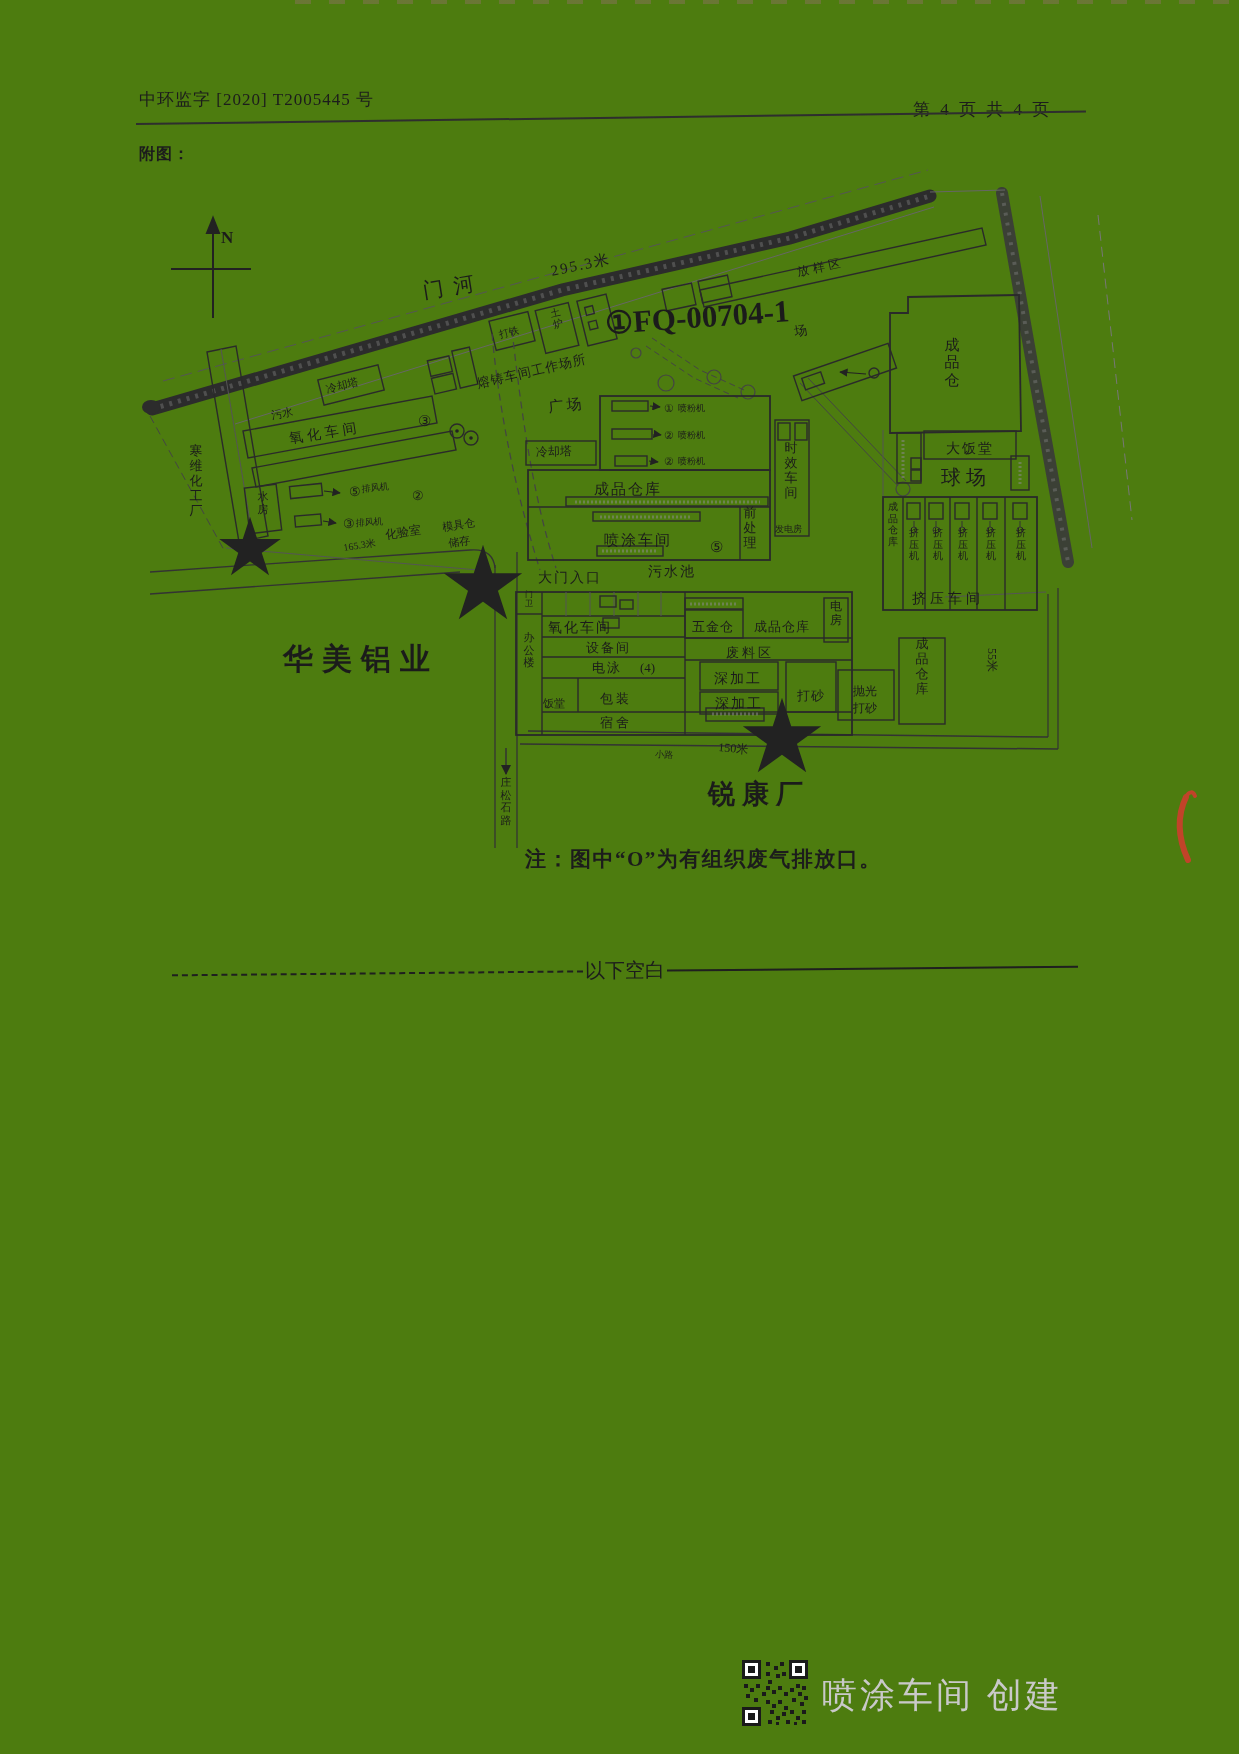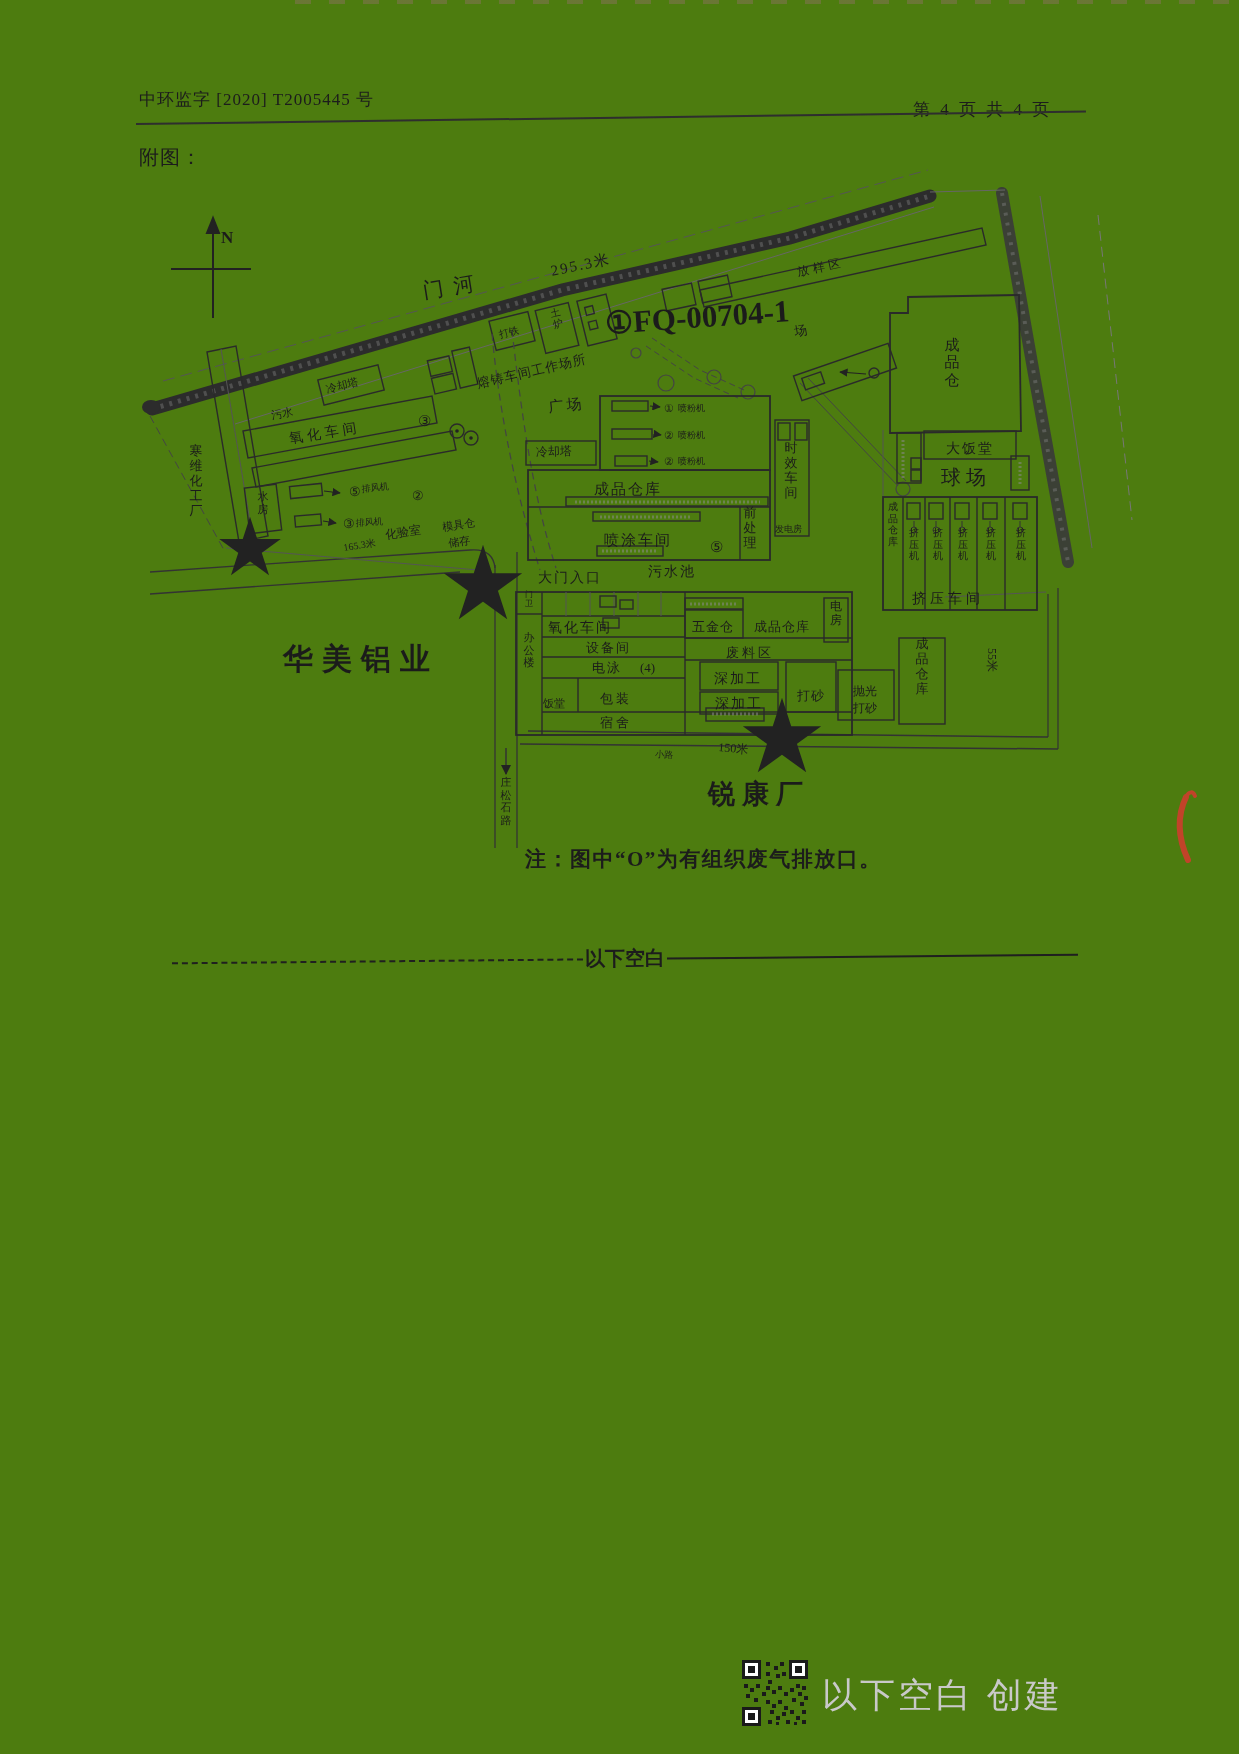--- a/index.html
+++ b/index.html
@@ -5,27 +5,27 @@
   html,body{margin:0;padding:0;background:#e8e8e8;}
   #page{position:relative;width:1239px;height:1754px;background:#4d7c0f;overflow:hidden;
         font-family:"Liberation Serif", serif;color:#1c1c1c;}
   .abs{position:absolute;}
   #scan-edge{left:295px;top:0;width:944px;height:4px;
      background:repeating-linear-gradient(90deg, rgba(150,110,110,.4) 0 16px, rgba(0,0,0,0) 16px 34px);}
   #header-left{left:139px;top:88px;font-size:17px;letter-spacing:1px;}
   #header-right{left:913px;top:98px;font-size:17px;letter-spacing:3px;}
   #header-rule{left:136px;top:123px;width:950px;border-top:2.2px solid #2e2e2e;
      transform:rotate(-0.75deg);transform-origin:left top;}
-  #figure-title{left:139px;top:144px;font-size:20px;font-weight:normal;letter-spacing:1px;}
+  #figure-title{left:139px;top:144px;font-size:16px;font-weight:bold;letter-spacing:1px;}
   #note-line{left:478px;top:845px;font-size:21px;font-weight:600;letter-spacing:1.5px;margin-left:47px;}
   #divider{left:172px;top:941px;width:906px;display:flex;align-items:center;
      transform:rotate(-0.55deg);font-size:20px;}
   #divider .dash{flex:1;border-top:2.4px dashed #1f1f1f;}
   #divider .solid{flex:1;border-top:2.4px solid #1f1f1f;}
-  #divider .lbl{margin:4px 2px;white-space:nowrap;font-weight:700;}
+  #divider .lbl{margin:16px 2px;white-space:nowrap;font-weight:400;}
   #watermark-text{left:822px;top:1672px;font-size:35px;color:#c9c9c9;
      font-family:"Liberation Sans", sans-serif;letter-spacing:3px;}
   #qr{left:742px;top:1660px;}
   svg{display:block;}
   #map-svg{left:0;top:0;}
   .bld{fill:none;stroke:#2a2a2a;stroke-width:1.4;}
   .bld2{fill:none;stroke:#2a2a2a;stroke-width:1.8;}
   .thin{fill:none;stroke:#555;stroke-width:1;}
   .smear{stroke:#8a8a8a;stroke-width:3;stroke-dasharray:2 2;opacity:.55;}
   .ml{fill:#1b1b1b;font-family:"Liberation Serif", serif;}
@@ -375,15 +375,15 @@
         <rect x="48" y="50" width="4" height="4"></rect>
         <rect x="54" y="56" width="4" height="4"></rect>
       <rect x="60" y="50" width="4" height="4"></rect>
         <rect x="26" y="60" width="4" height="4"></rect>
         <rect x="34" y="62" width="3" height="3"></rect>
       <rect x="44" y="60" width="4" height="4"></rect>
         <rect x="52" y="62" width="3" height="3"></rect>
         <rect x="60" y="60" width="4" height="4"></rect>
     </g>
   </svg>
-  <div id="watermark-text" class="abs">以下空白 创建</div>
+  <div id="watermark-text" class="abs">喷涂车间 创建</div>
 
 </div>
 
 </body></html>

